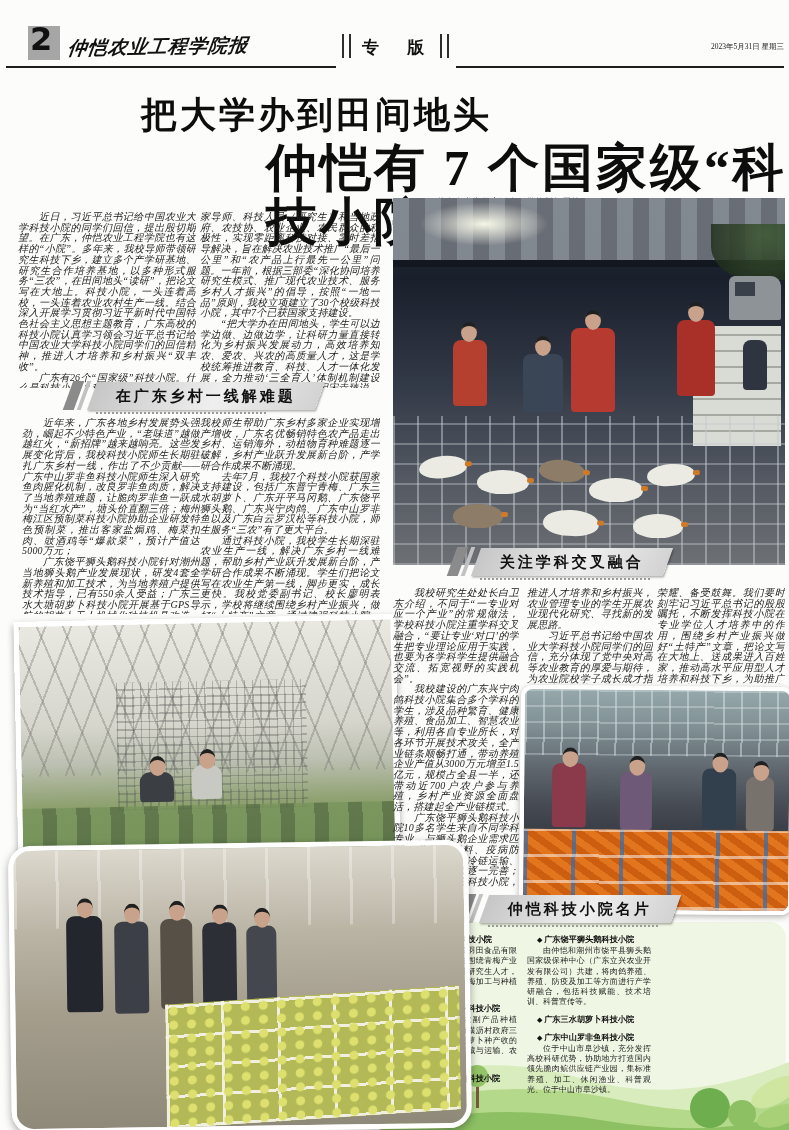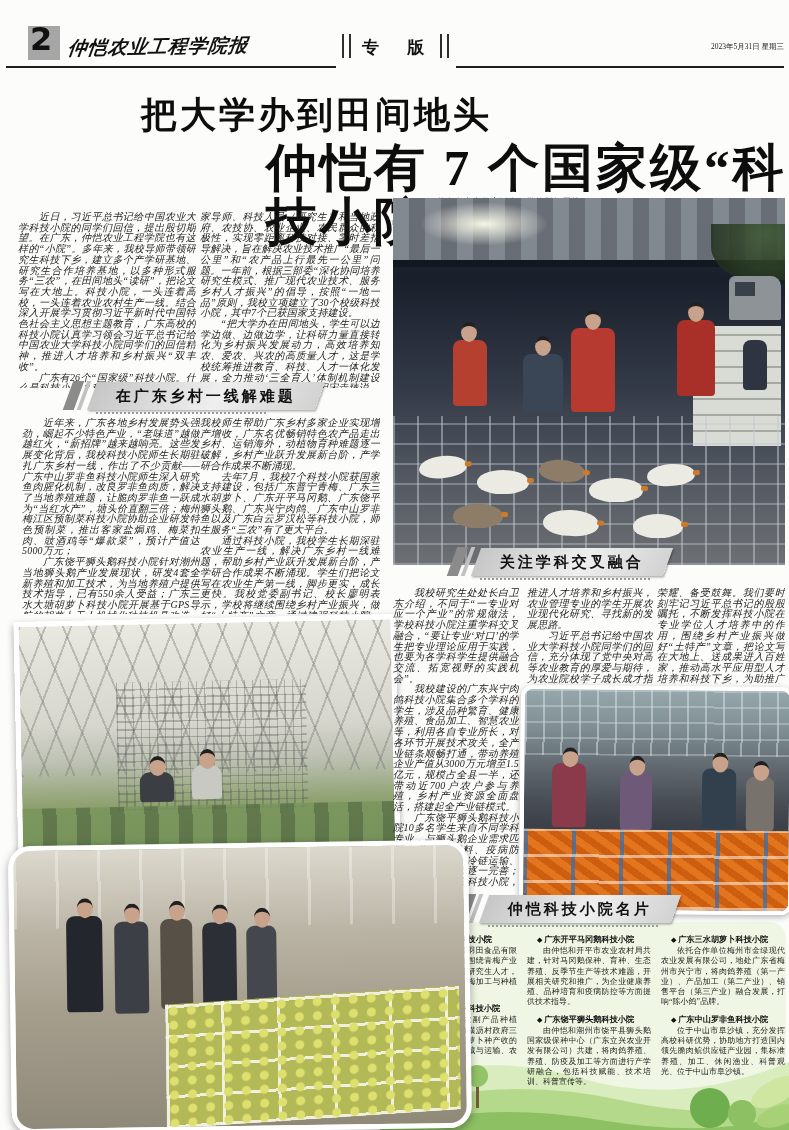--- a/index.html
+++ b/index.html
@@ -250,29 +250,27 @@
     <div class="card-item">
       <div class="card-title">广东普宁青梅科技小院</div>
       <div class="card-desc">由仲恺和广东殿羽田食品有限公司合作共建，双方围绕青梅产业发展所需，共同培养研究生人才，学校科研团队提供青梅加工与种植的科技服务。</div>
     </div>
     <div class="card-item">
       <div class="card-title">广东三水胡萝卜科技小院</div>
       <div class="card-desc">由仲恺、利民农副产品种植场、广东佛山大塘镇横沥村政府三方合作共建，研究胡萝卜种产收的全程机械化，破解贮藏与运输、农超对接等难题。</div>
     </div>
     <div class="card-item">
       <div class="card-title">广东开平马冈鹅科技小院</div>
-      <div class="card-desc">由仲恺和开平市农业农村局共建，针对马冈鹅保种、育种、生态养殖、反季节生产等技术难题，开展相关研究和推广，为企业健康养殖、品种培育和疫病防控等方面提供技术指导。</div>
     </div>
     <div class="card-item">
       <div class="card-title">广东饶平狮头鹅科技小院</div>
       <div class="card-desc">由仲恺和潮州市饶平县狮头鹅国家级保种中心（广东立兴农业开发有限公司）共建，将肉鸽养殖、养殖、防疫及加工等方面进行产学研融合，包括科技赋能、技术培训、科普宣传等。</div>
     </div>
     <div class="card-item">
       <div class="card-title">广东三水胡萝卜科技小院</div>
-      <div class="card-desc">依托合作单位梅州市金绿现代农业发展有限公司，地处广东省梅州市兴宁市，将肉鸽养殖（第一产业）、产品加工（第二产业）、销售平台（第三产业）融合发展，打响“陈小鸽”品牌。</div>
     </div>
     <div class="card-item">
       <div class="card-title">广东中山罗非鱼科技小院</div>
       <div class="card-desc">位于中山市阜沙镇，充分发挥高校科研优势，协助地方打造国内领先脆肉鲩供应链产业园，集标准养殖、加工、休闲渔业、科普观光、位于中山市阜沙镇。</div>
     </div>
   </div>
 
 <svg class="abs footer-art" viewBox="0 0 409 108" xmlns="http://www.w3.org/2000/svg">
   <path d="M0,66 Q100,26 200,56 T409,40 L409,108 0,108 Z" fill="#d9ecbe"></path>
   <path d="M0,88 Q120,52 240,78 T409,66 L409,108 0,108 Z" fill="#b5d98a"></path>

